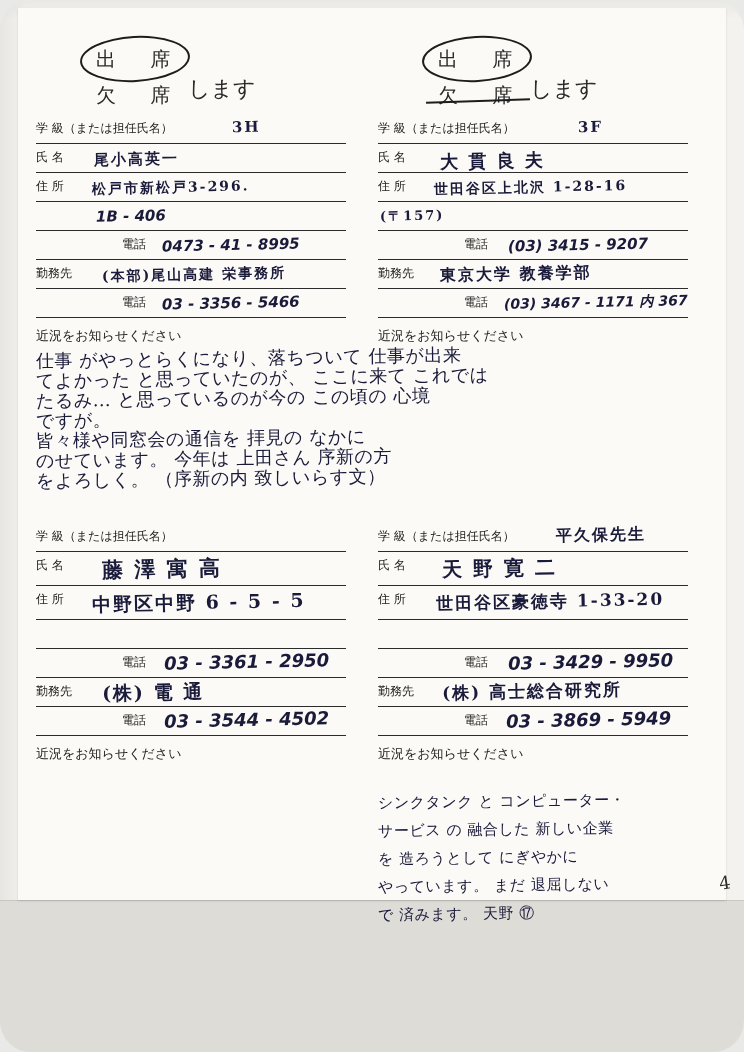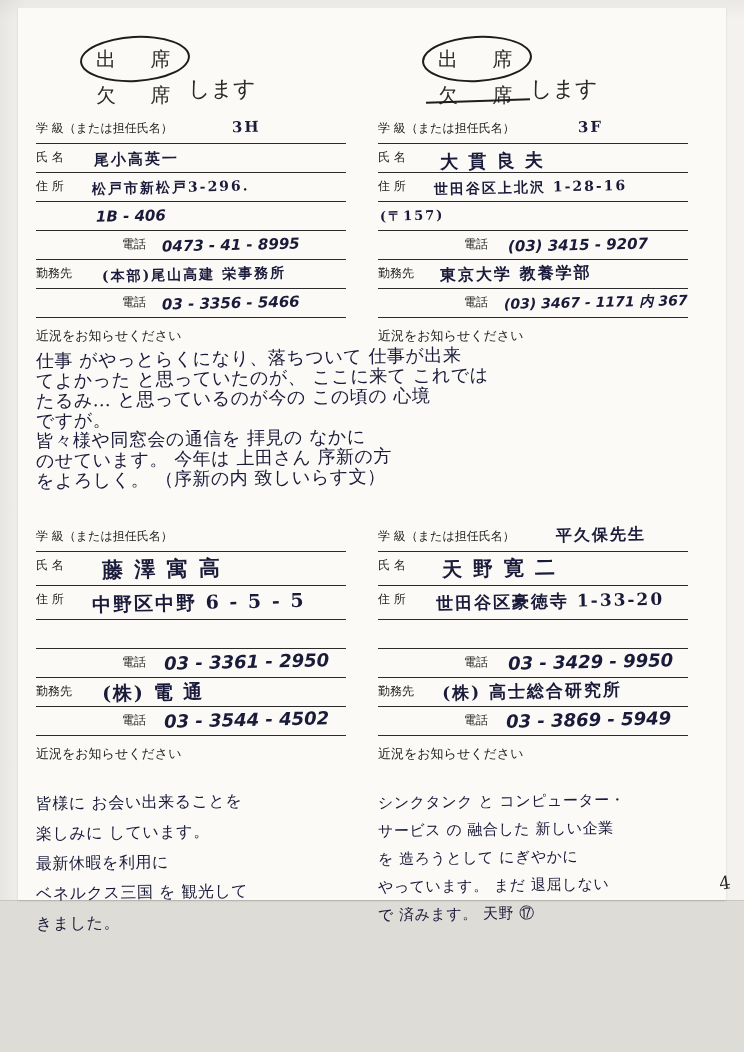--- a/index.html
+++ b/index.html
@@ -9,20 +9,21 @@
   }
   body {
     font-family: "Liberation Sans", sans-serif;
   }
   .page {
     position: relative;
     width: 744px;
     height: 1052px;
     background: #f3f2ee;
     overflow: hidden;
+    border-radius: 31px;
   }
   
   .scan-shade {
     position: absolute;
     inset: 0;
     background:
       linear-gradient(90deg, rgba(0,0,0,0.05) 0px, rgba(0,0,0,0.0) 26px),
       linear-gradient(180deg, rgba(0,0,0,0.04) 0px, rgba(0,0,0,0.0) 20px),
       linear-gradient(0deg, rgba(0,0,0,0.05) 0px, rgba(0,0,0,0.0) 30px);
     pointer-events: none;
@@ -327,27 +328,20 @@
       <div class="rule"></div>
     </div>
 
     <div class="field">
       <div class="label indent-tel">電話</div>
       <div class="hand" style="left:128px; top:-3px; font-size:18px;">03 - 3544 - 4502</div>
       <div class="rule"></div>
     </div>
 
     <div class="note-label">近況をお知らせください</div>
-    <div class="note-body" style="margin-top:26px; font-size:16px; line-height:30px;">
-      <span class="line">皆様に お会い出来ることを</span>
-      <span class="line">楽しみに しています。</span>
-      <span class="line">最新休暇を利用に</span>
-      <span class="line">ベネルクス三国 を 観光して</span>
-      <span class="line">きました。</span>
-    </div>
   </div>
 
   <div class="form col-right row-bottom">
     <div class="field">
       <div class="label">学 級（または担任氏名）</div>
       <div class="hand kanji" style="left:178px; top:-3px; font-size:16px;">平久保先生</div>
       <div class="rule"></div>
     </div>
 
     <div class="field" style="height:32px;">

